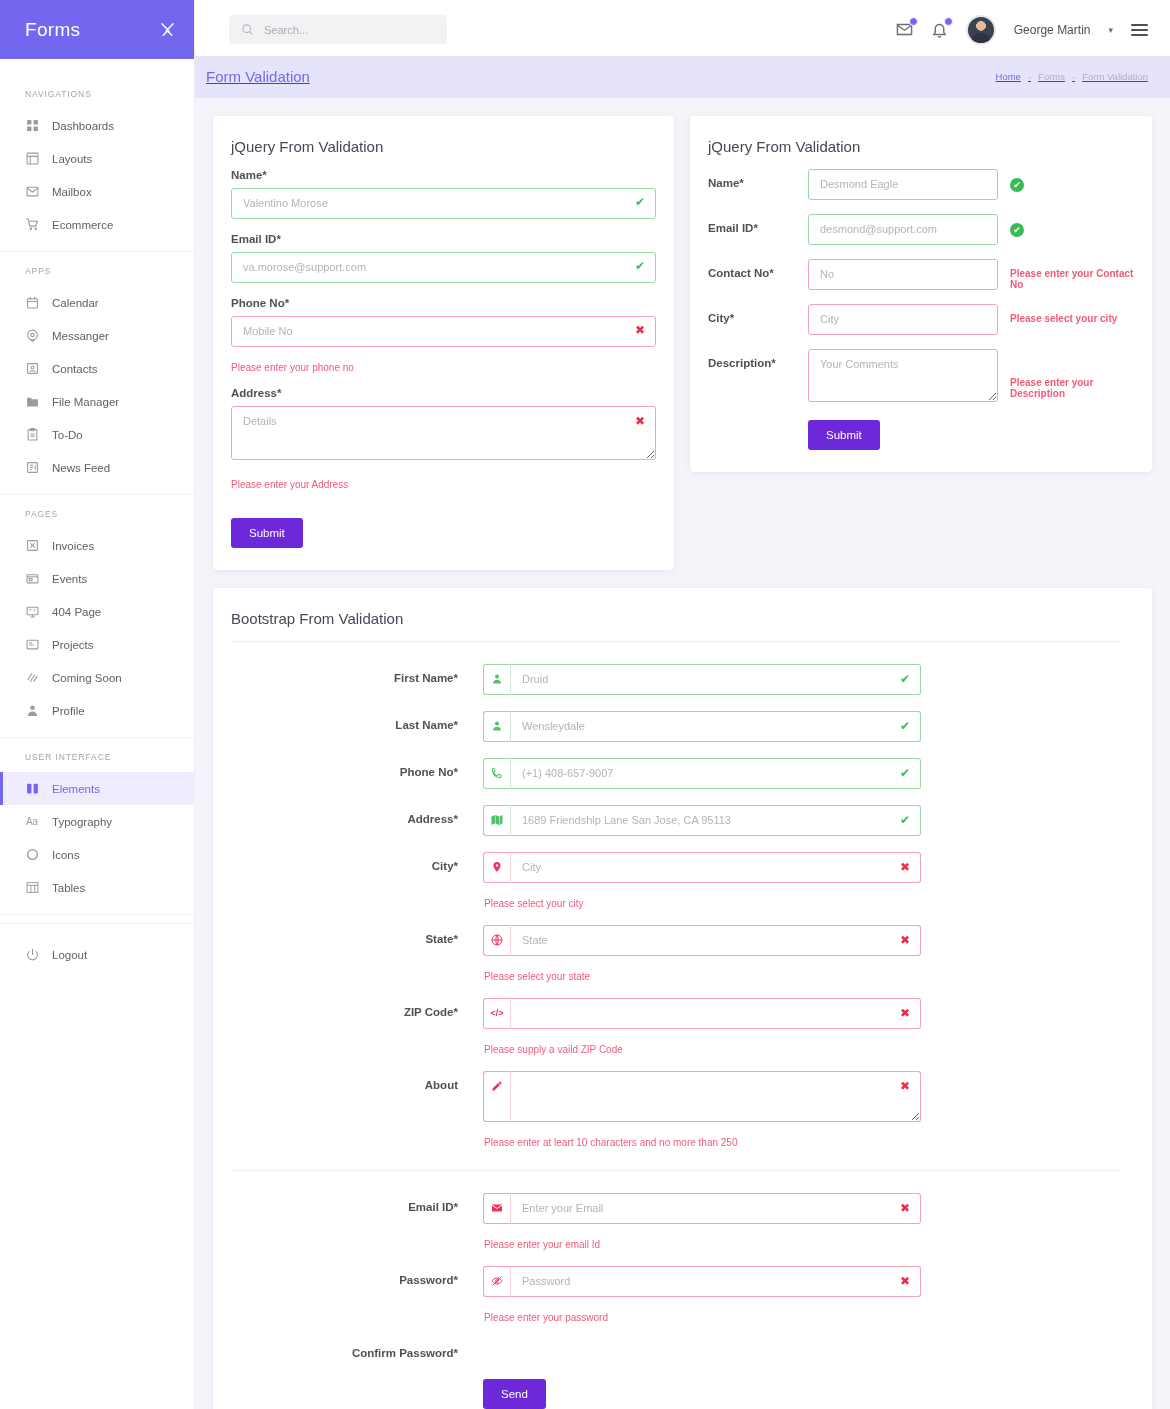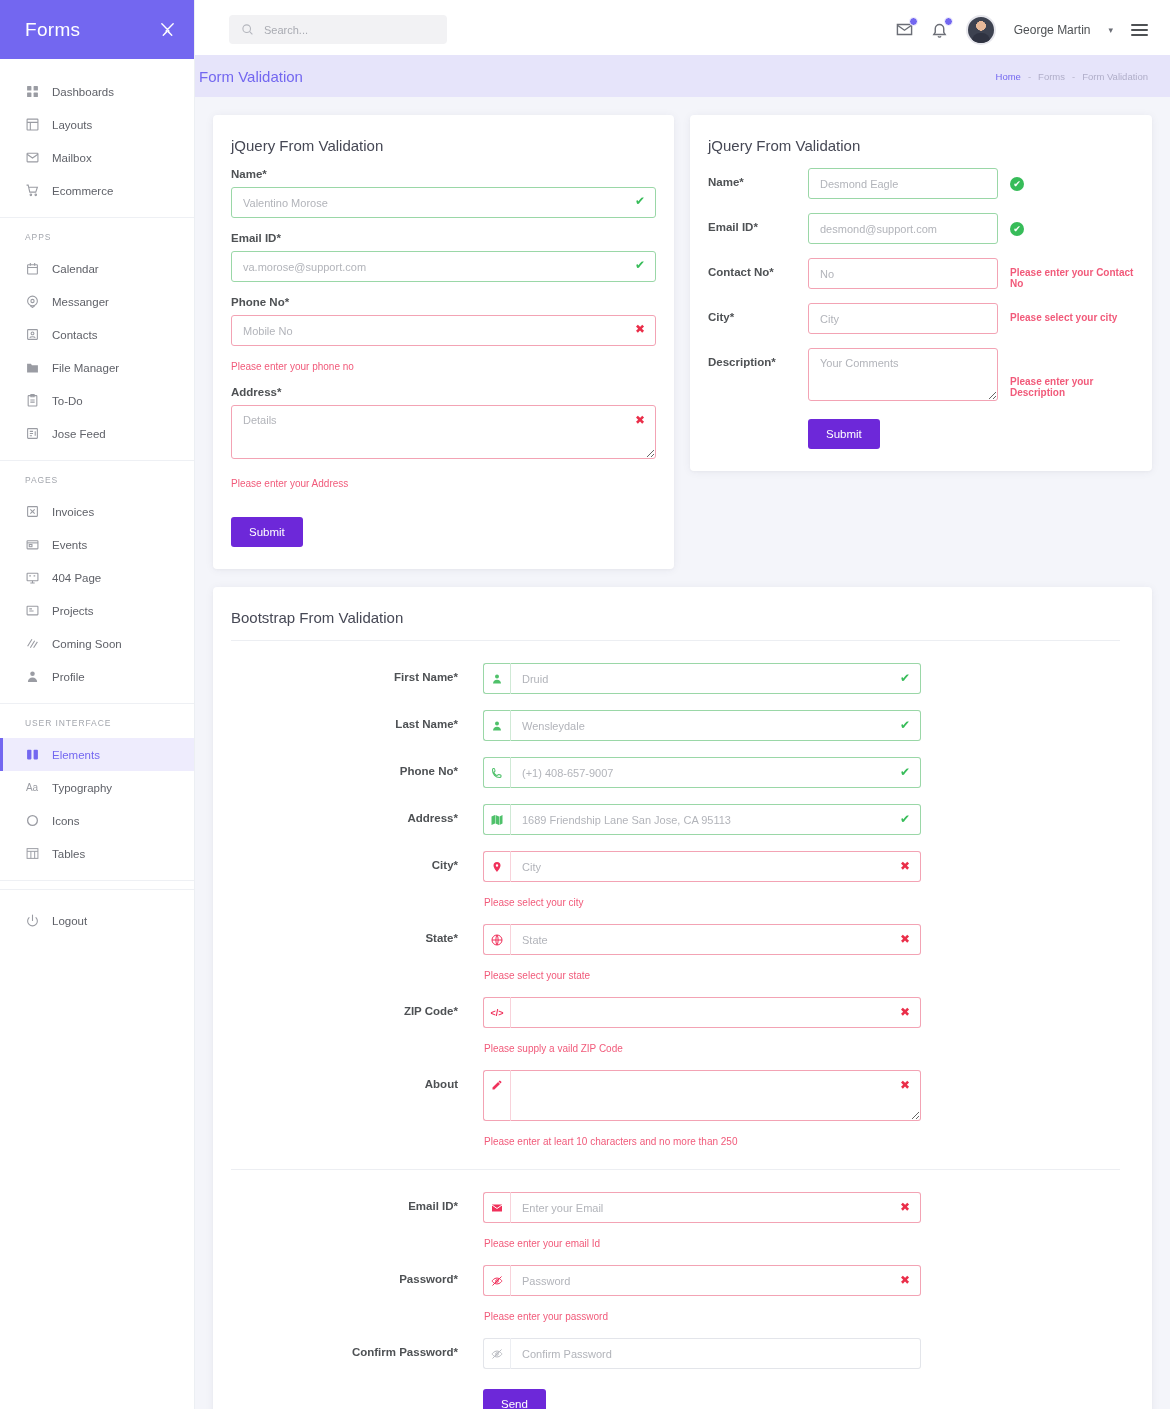--- a/index.html
+++ b/index.html
@@ -130,21 +130,22 @@
   .caret { color: #6b6e76; font-size: 9px; }
   .hamburger { display: flex; flex-direction: column; gap: 3px; }
   .hamburger i { display: block; width: 17px; height: 2px; background: #4e5154; border-radius: 1px; }
 
   .pagehead {
     background: #e6e4fa;
     height: 45px;
     display: flex;
     align-items: center;
     justify-content: space-between;
-    padding: 0 22px 0 4px;
+    padding: 0 22px 0 11px;
+    text-decoration: underline;
   }
   .pagehead h1 { font-size: 15px; font-weight: 400; color: #7367f0; }
   .crumbs { font-size: 9.5px; color: #a9a7c4; display: flex; align-items: center; gap: 7px; }
   .crumbs a { color: #7367f0; text-decoration: none; text-align: center; }
   .crumbs .sep { color: #b7b5cc; }
   .crumbs .cur { color: #b0aec9; }
 
   .content { flex: 1 1 auto; padding: 18px 18px 0 18px; overflow: hidden; }
   .row { display: flex; gap: 16px; }
   .card {
@@ -259,20 +260,21 @@
       <span class="sb-brand-icon">
         <svg viewBox="0 0 24 24" width="17" height="17" fill="none" stroke="currentColor" stroke-width="2" stroke-linecap="round">
           <path d="M4 4l10 10M20 4L10 14M6 20l5-5M18 20l-5-5"></path>
         </svg>
       </span>
     </div>
 
     <div class="sb-scroll">
 
       <div class="sb-group">
+        <div class="sb-section">NAVIGATIONS</div>
         <div class="sb-item">
           <span class="ic">
               <svg viewBox="0 0 24 24" fill="currentColor">
                 <rect x="2" y="2" width="8" height="8" rx="1"></rect>
                 <rect x="14" y="2" width="8" height="8" rx="1"></rect>
                 <rect x="2" y="14" width="8" height="8" rx="1"></rect>
                 <rect x="14" y="14" width="8" height="8" rx="1"></rect>
               </svg>
             </span>
           <span>Dashboards</span>
@@ -355,21 +357,21 @@
             </span>
           <span>To-Do</span>
         </div>
         <div class="sb-item">
           <span class="ic">
               <svg viewBox="0 0 24 24" fill="none" stroke="currentColor" stroke-width="2">
                 <rect x="3" y="3" width="18" height="18" rx="1"></rect>
                 <path d="M7 8h6M7 12h6M7 16h4M17 8v8"></path>
               </svg>
             </span>
-          <span>Jose Feed</span>
+          <span>News Feed</span>
         </div>
       </div>
 
       <div class="sb-group">
         <div class="sb-section">PAGES</div>
         <div class="sb-item">
           <span class="ic">
               <svg viewBox="0 0 24 24" fill="none" stroke="currentColor" stroke-width="2">
                 <rect x="3" y="3" width="18" height="18" rx="1"></rect>
                 <path d="M8 8l8 8M16 8l-8 8"></path>
@@ -792,32 +794,20 @@
                   </span>
                 <input class="ctrl err" placeholder="Password" style="">
                 <span class="mark err">✖</span>
               </div>
               <div class="errmsg">Please enter your password</div>
             </div>
           </div>
 
           <div class="brow">
             <div class="blabel">Confirm Password*</div>
-            <div class="bfield">
-              <div class="igroup neutral">
-                <span class="iaddon">
-                    <svg viewBox="0 0 24 24" fill="none" stroke="currentColor" stroke-width="2">
-                      <path d="M2 12s4-6 10-6 10 6 10 6-4 6-10 6S2 12 2 12z"></path>
-                      <circle cx="12" cy="12" r="2.6"></circle>
-                      <path d="M3 21L21 3"></path>
-                    </svg>
-                  </span>
-                <input class="ctrl" placeholder="Confirm Password" style="">
-              </div>
-            </div>
           </div>
 
           <div class="send-row" style="margin-top:20px;">
             <div class="spacer"></div>
             <button class="btn">Send</button>
           </div>
 
         </div>
       </section>
 

